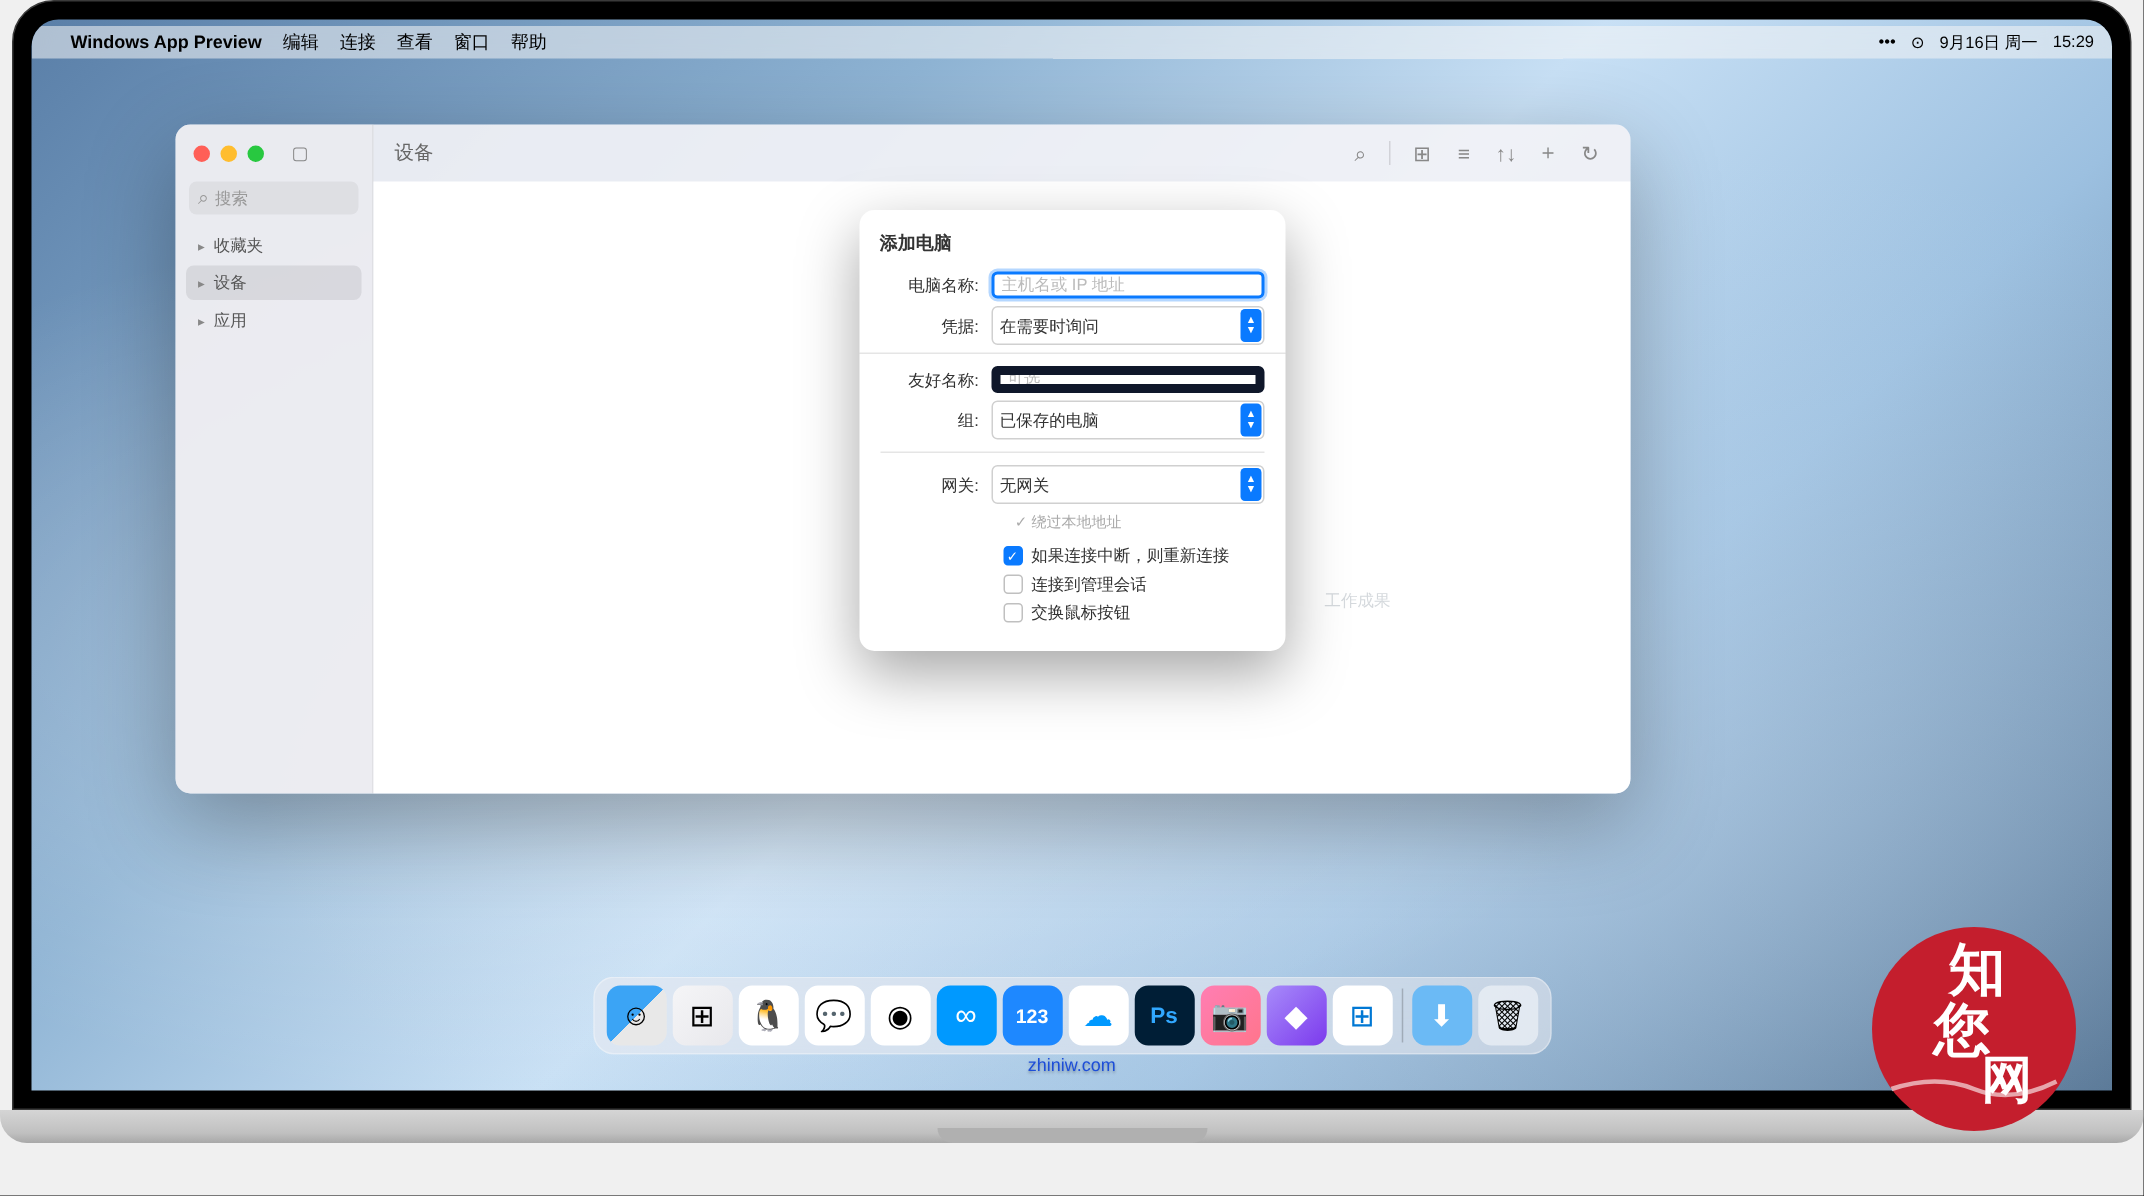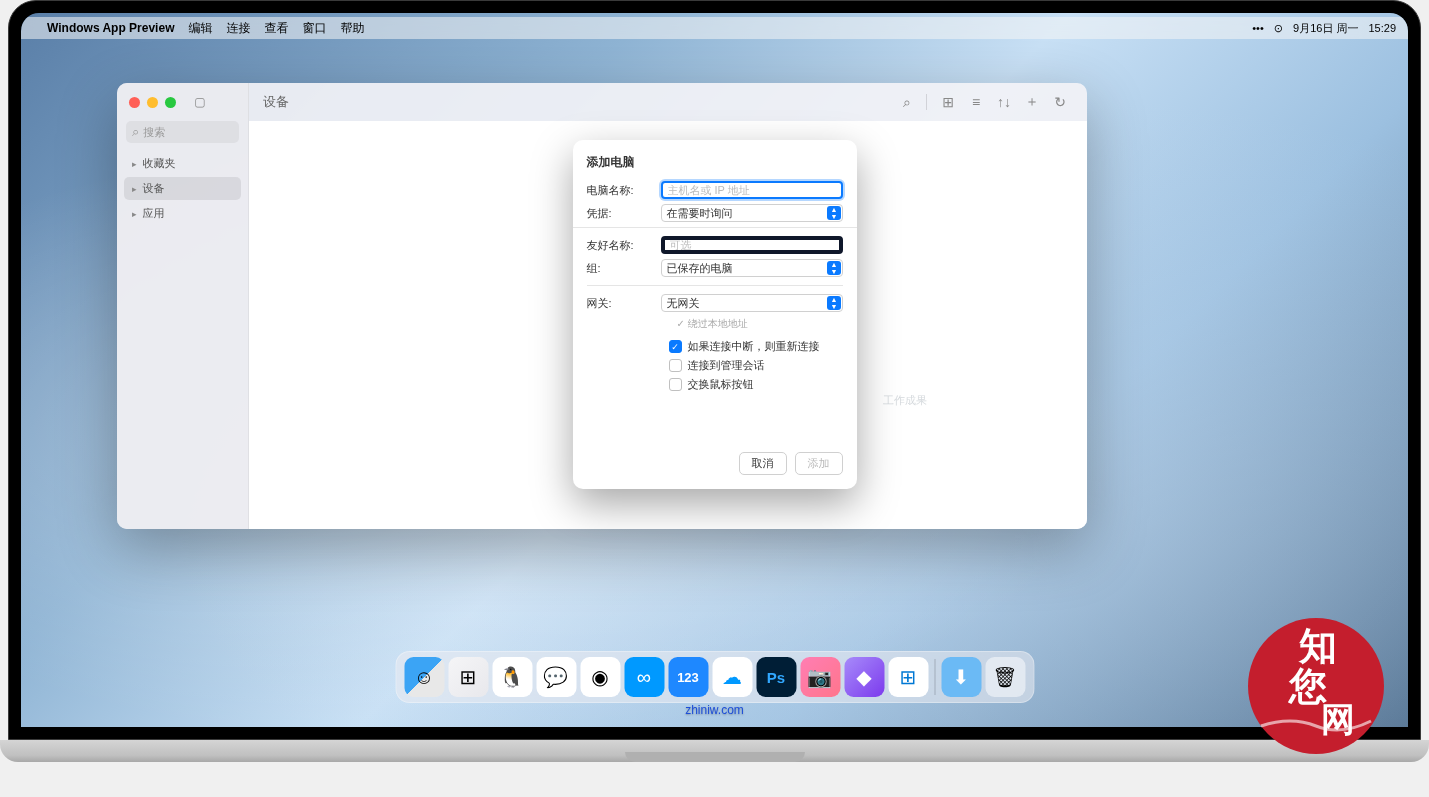--- a/index.html
+++ b/index.html
@@ -32,25 +32,25 @@
 .toolbar{height:38px;display:flex;align-items:center;padding:0 14px;font-size:13px;color:#666}
 .toolbar-title{font-weight:500}
 .toolbar .spacer{flex:1}
 .toolbar-btn{width:26px;height:24px;display:flex;align-items:center;justify-content:center;color:#888;font-size:14px;margin-left:2px;cursor:default}
 .toolbar-divider{width:1px;height:16px;background:rgba(0,0,0,.12);margin:0 6px}
 .main-content{flex:1;background:#fff;margin:0;display:flex;align-items:center;justify-content:center;color:#999;font-size:11px}
 .modal-backdrop{position:absolute;inset:0;display:flex;align-items:flex-start;justify-content:center;padding-top:127px;z-index:20}
 .modal{width:284px;background:#fff;border-radius:10px;box-shadow:0 15px 40px rgba(0,0,0,.35);padding:14px;font-size:11px;color:#333}
 .modal-title{font-weight:600;font-size:12px;margin-bottom:10px}
 .form-row{display:flex;align-items:center;margin-bottom:5px}
-.form-label{width:74px;text-align:left;padding-right:8px;color:#333}
-.form-input{flex:1;height:18px;border:4px solid #0f172a;border-radius:4px;padding:0 5px;font-size:11px;outline:none}
+.form-label{width:74px;text-align:right;padding-right:8px;color:#333}
+.form-input{flex:1;height:18px;border:6px solid #0f172a;border-radius:4px;padding:0 5px;font-size:11px;outline:none}
 .form-input.focused{border:2px solid #0a7aff;box-shadow:0 0 0 2px rgba(10,122,255,.3)}
 .form-input::placeholder{color:#bbb}
-.form-select{flex:1;height:18px;border:1px solid #d0d0d0;border-radius:4px;padding:0 5px;font-size:11px;background:#fff;display:flex;align-items:center;position:relative;cursor:default}
+.form-select{flex:1;height:18px;border:1px solid #d0d0d0;border-radius:4px;padding:12px 5px;font-size:11px;background:#fff;display:flex;align-items:center;position:relative;cursor:default}
 .form-select::after{content:"";position:absolute;right:1px;top:1px;bottom:1px;width:14px;background:#0a7aff;border-radius:3px;display:flex;align-items:center;justify-content:center}
 .form-select .arrows{position:absolute;right:4px;color:#fff;font-size:7px;line-height:7px;z-index:1;display:flex;flex-direction:column}
 .tabs{display:flex;justify-content:center;gap:0;margin:10px 0 8px;font-size:11px}
 .tab{padding:3px 10px;cursor:default;color:#666}
 .tab.active{color:#000;font-weight:500}
 .hr{height:1px;background:rgba(0,0,0,.1);margin:4px -14px 8px}
 .hr2{height:1px;background:rgba(0,0,0,.1);margin:8px 0}
 .check-row{display:flex;align-items:center;margin-bottom:4px;padding-left:82px}
 .checkbox{width:13px;height:13px;border:1px solid #c0c0c0;border-radius:3px;margin-right:6px;display:flex;align-items:center;justify-content:center;font-size:9px;color:#fff}
 .checkbox.checked{background:#0a7aff;border-color:#0a7aff}
@@ -196,24 +196,20 @@
         </div>
         <div class="check-row">
           <div class="checkbox"></div>
           <span>连接到管理会话</span>
         </div>
         <div class="check-row">
           <div class="checkbox"></div>
           <span>交换鼠标按钮</span>
         </div>
 
-        <div class="modal-footer">
-          <div class="btn">取消</div>
-          <div class="btn disabled">添加</div>
-        </div>
       </div>
     </div>
 
     <div class="dock">
       <div class="dock-item dock-finder">
           <span>☺</span>
         </div>
       <div class="dock-item dock-launchpad">
           <span>⊞</span>
         </div>

